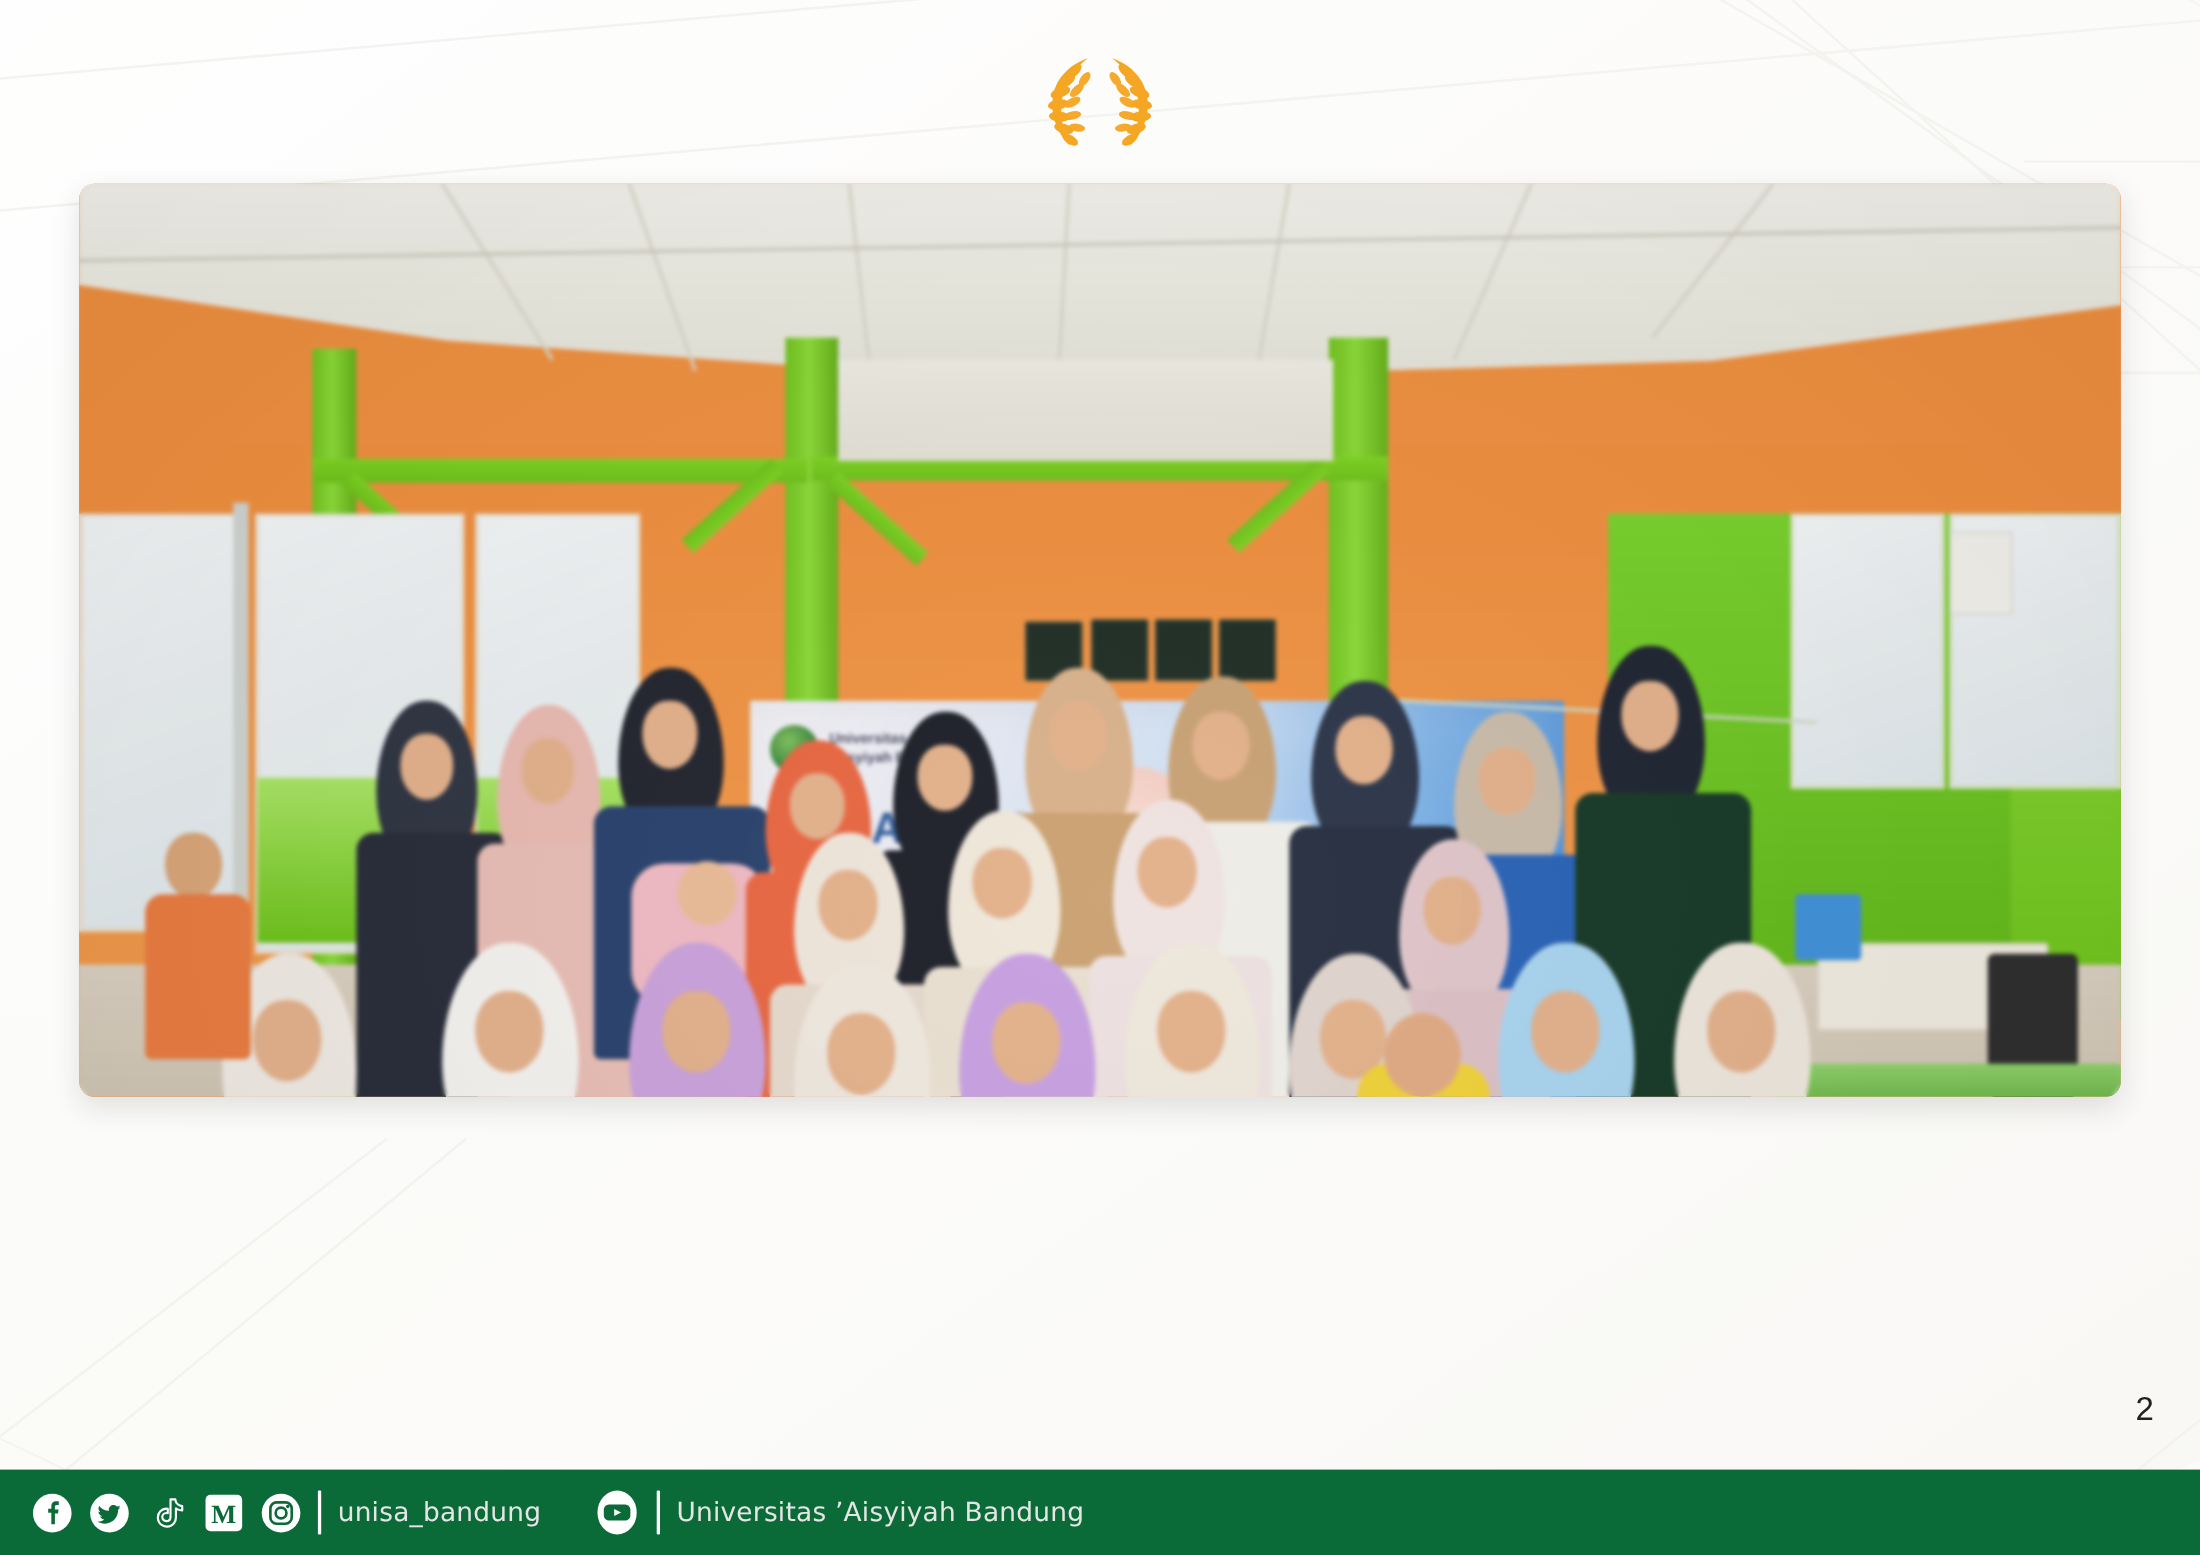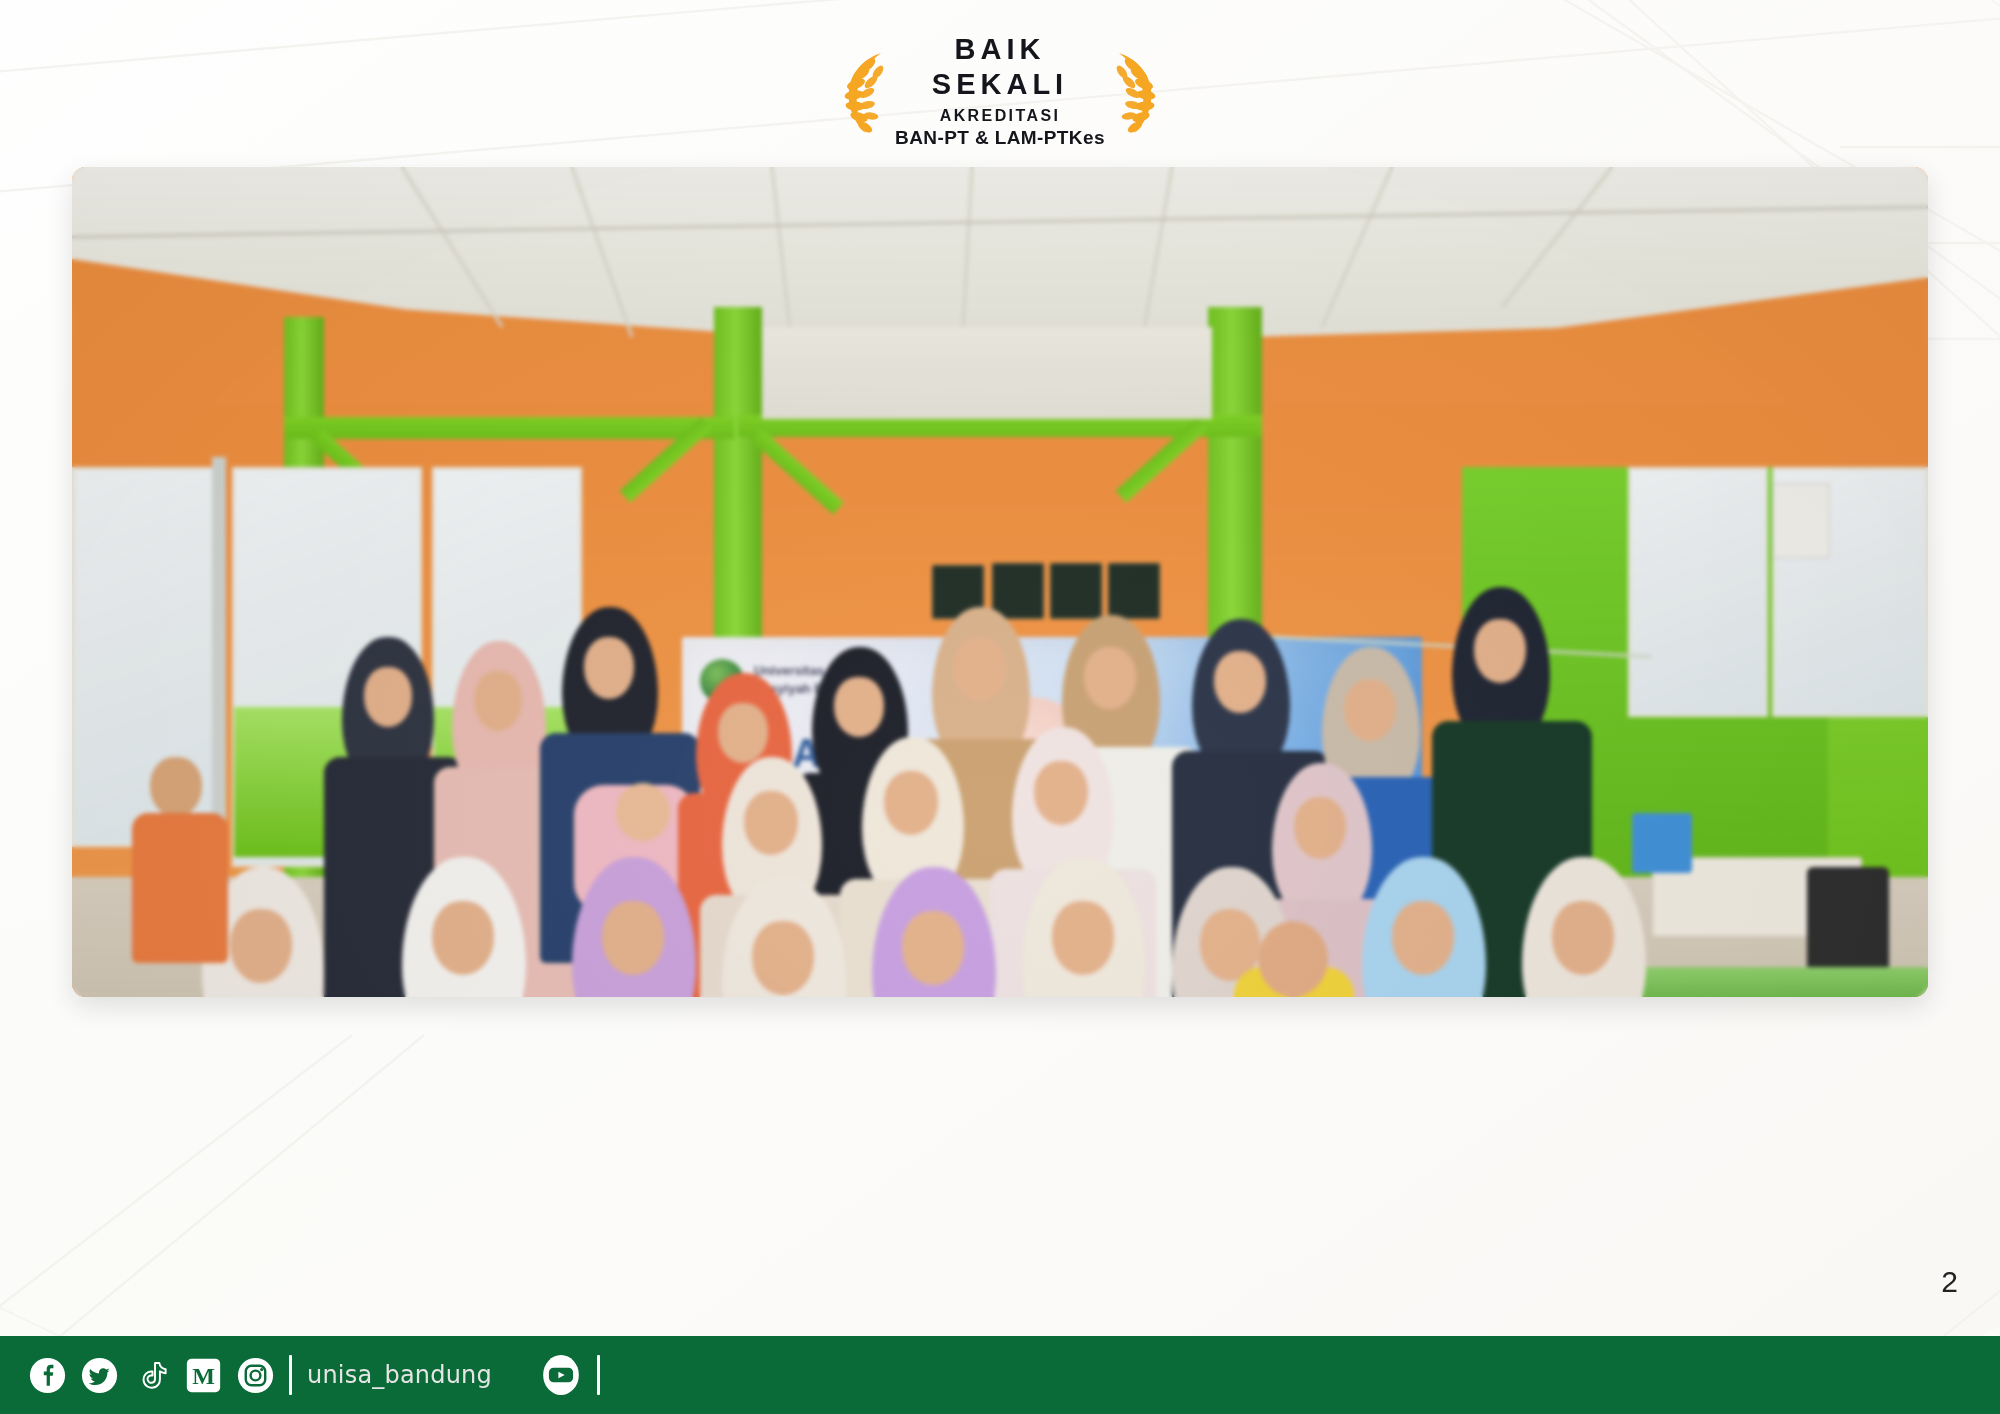--- a/index.html
+++ b/index.html
@@ -261,26 +261,20 @@
               <ellipse cx="41" cy="27" rx="7.5" ry="3.8" transform="rotate(-54 41 27)"></ellipse>
               <ellipse cx="34" cy="37" rx="8" ry="3.8" transform="rotate(-44 34 37)"></ellipse>
               <ellipse cx="30" cy="48" rx="8" ry="3.8" transform="rotate(-28 30 48)"></ellipse>
               <ellipse cx="30" cy="60" rx="8" ry="3.8" transform="rotate(-12 30 60)"></ellipse>
               <ellipse cx="34" cy="71" rx="7.5" ry="3.6" transform="rotate(8 34 71)"></ellipse>
             </g>
           </g>
         </g>
       </svg>
 
-      <div class="badge-words">
-        <div class="l1">BAIK</div>
-        <div class="l2">SEKALI</div>
-        <div class="l3">AKREDITASI</div>
-        <div class="l4">BAN-PT &amp; LAM-PTKes</div>
-      </div>
 
       <svg class="laurel" viewBox="0 0 54 92" style="transform:scaleX(-1)">
         <g fill="#f5a623">
           <path d="M44 8 C26 14 14 28 12 44 C10 60 16 76 28 88 C20 72 18 56 21 42 C24 28 33 16 44 8Z"></path>
           <g>
             <ellipse cx="31" cy="20" rx="9" ry="4.4" transform="rotate(-42 31 20)"></ellipse>
             <ellipse cx="24" cy="29" rx="9.5" ry="4.6" transform="rotate(-33 24 29)"></ellipse>
             <ellipse cx="19" cy="39" rx="9.5" ry="4.6" transform="rotate(-22 19 39)"></ellipse>
             <ellipse cx="17" cy="50" rx="9.5" ry="4.6" transform="rotate(-10 17 50)"></ellipse>
             <ellipse cx="18" cy="61" rx="9.5" ry="4.6" transform="rotate(4 18 61)"></ellipse>
@@ -547,17 +541,18 @@
       <span class="ftxt">unisa_bandung</span>
     </div>
 
     <div class="grp g2">
       <svg class="sic" viewBox="0 0 40 40" style="width:42px;height:42px;">
         <ellipse cx="20" cy="20" rx="17" ry="19" fill="#ffffff"></ellipse>
         <rect x="8.5" y="13" width="23" height="14" rx="4.5" fill="#0a6b38"></rect>
         <polygon points="17.5,17 17.5,23 23.5,20" fill="#ffffff"></polygon>
       </svg>
       <span class="bar-sep"></span>
+      <span class="ftxt">Universitas ’Aisyiyah Bandung</span>
     </div>
 
   </div>
 
 </div>
 
 </body></html>

